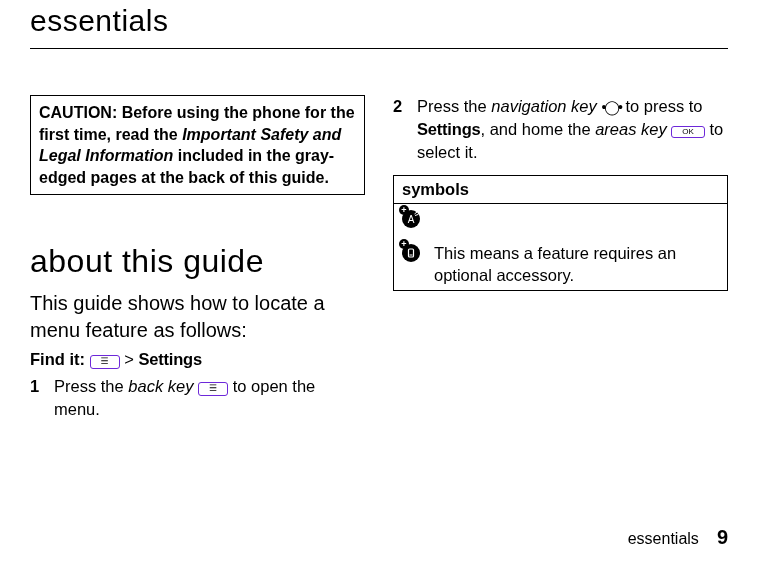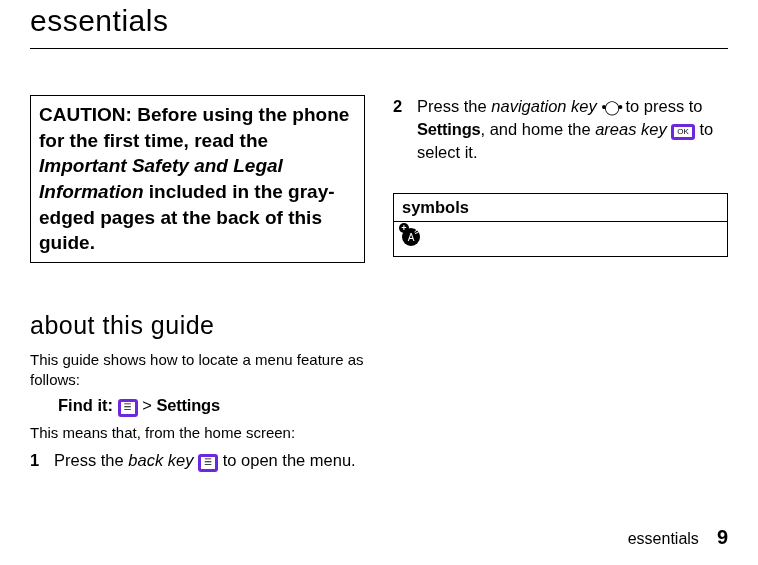--- a/index.html
+++ b/index.html
@@ -25,43 +25,42 @@
       gap: 28px;
       margin-top: 46px;
     }
     .col {
       flex: 1;
       min-width: 0;
     }
     .caution-box {
       border: 1.5px solid black;
       padding: 6px 8px;
-      font-size: 19px;
+      font-size: 16px;
       font-weight: bold;
       line-height: 1.35;
     }
     .caution-italic {
       font-style: italic;
     }
     .section-heading {
-      font-size: 25px;
+      font-size: 32px;
       font-weight: normal;
       margin-top: 48px;
       margin-bottom: 10px;
       letter-spacing: 0.5px;
     }
     .body-text {
-      font-size: 15px;
+      font-size: 20px;
       line-height: 1.35;
       margin-bottom: 6px;
     }
     .find-it {
       font-size: 16.5px;
       margin-bottom: 6px;
-      margin-left: 28px;
     }
     .bold { font-weight: bold; }
     .italic { font-style: italic; margin-top: 48px; }
     .condensed-bold {
       font-weight: bold;
       font-stretch: condensed;
       letter-spacing: -0.2px;
     }
     .step {
       display: flex;
@@ -70,38 +69,38 @@
       line-height: 1.4;
       margin-bottom: 6px;
     }
     .step-num {
       font-weight: bold;
       min-width: 12px;
     }
     .step-text { flex: 1; }
     .key-icon {
       display: inline-block;
-      border: 3px solid #6d28d9;
+      border: 1px solid #6d28d9;
       border-radius: 3px;
       font-size: 9px;
-      padding: 0 3px;
+      padding: 0 10px;
       line-height: 1.3;
       vertical-align: 1px;
       font-style: normal;
     }
     .nav-icon {
       display: inline-block;
       font-size: 14px;
       vertical-align: 0;
       font-style: normal;
       letter-spacing: -2px;
     }
     .symbols-table {
       border: 1.5px solid black;
-      margin-top: 29px;
+      margin-top: 11px;
       font-size: 16.5px;
     }
     .symbols-header {
       font-weight: bold;
       padding: 4px 8px;
       border-bottom: 1.5px solid black;
     }
     .symbols-row {
       display: flex;
       gap: 10px;
@@ -173,21 +172,20 @@
     <h2 class="section-heading">about this guide</h2>
 
     <p class="body-text">This guide shows how to locate a menu feature as follows:</p>
 
     <p class="find-it">
       <span class="bold">Find it:</span>
       <span class="key-icon">☰</span>
       <span> &gt; </span><span class="condensed-bold">Settings</span>
     </p>
 
-    <p class="body-text">This means that, from the home screen:</p>
 
     <div class="step">
       <div class="step-num">1</div>
       <div class="step-text">
         <span>Press the </span><span class="italic">back key</span>
         <span class="key-icon">☰</span><span> to open the menu.</span>
       </div>
     </div>
 
   </div>
@@ -209,20 +207,31 @@
         <div class="sym-icon">
           <span class="circle-badge badge-a">
             <svg viewBox="0 0 14 14">
                 <text x="7" y="11" text-anchor="middle" font-size="10" fill="white" font-family="Arial">A</text>
                 <line x1="10.5" y1="2" x2="13" y2="0" stroke="white" stroke-width="1"></line>
                 <line x1="11" y1="3.5" x2="14" y2="2.5" stroke="white" stroke-width="1"></line>
               </svg>
           </span>
         </div>
       </div>
+      <div class="symbols-row">
+        <div class="sym-icon">
+          <span class="circle-badge badge-acc">
+            <svg viewBox="0 0 14 14">
+                <rect x="4.5" y="3" width="5" height="8" rx="1" fill="none" stroke="white" stroke-width="1.2"></rect>
+                <line x1="5.5" y1="9" x2="8.5" y2="9" stroke="white" stroke-width="1"></line>
+              </svg>
+          </span>
+        </div>
+        <div class="sym-text">This means a feature requires an optional accessory.</div>
+      </div>
     </div>
 
   </div>
 
 </div>
 
 <div class="footer">
   <span>essentials</span>
   <span class="page-num">9</span>
 </div>

